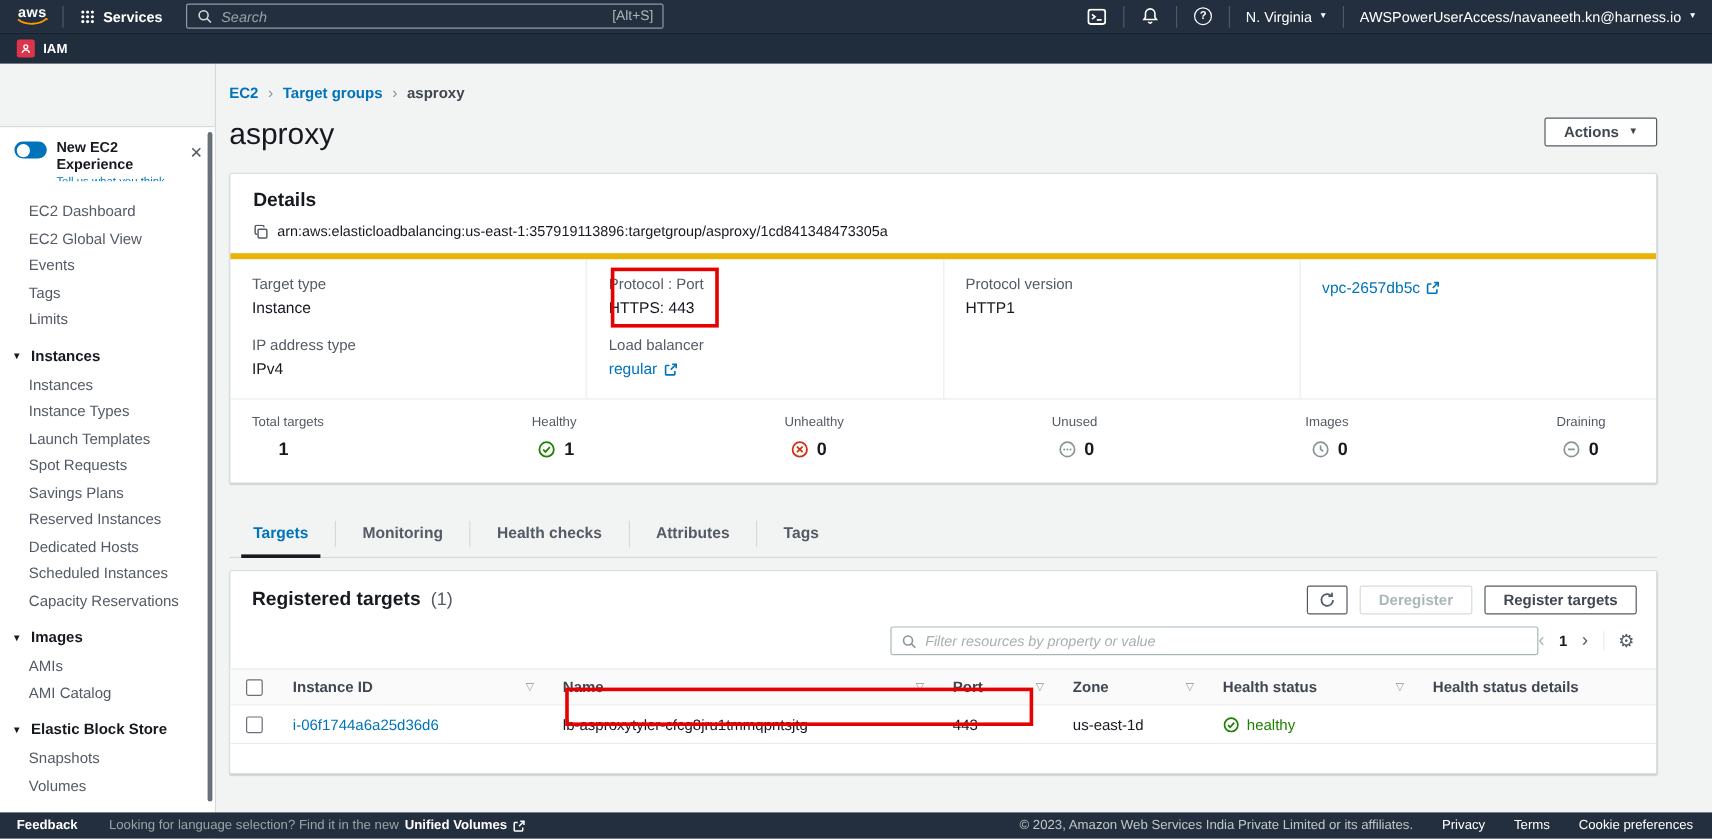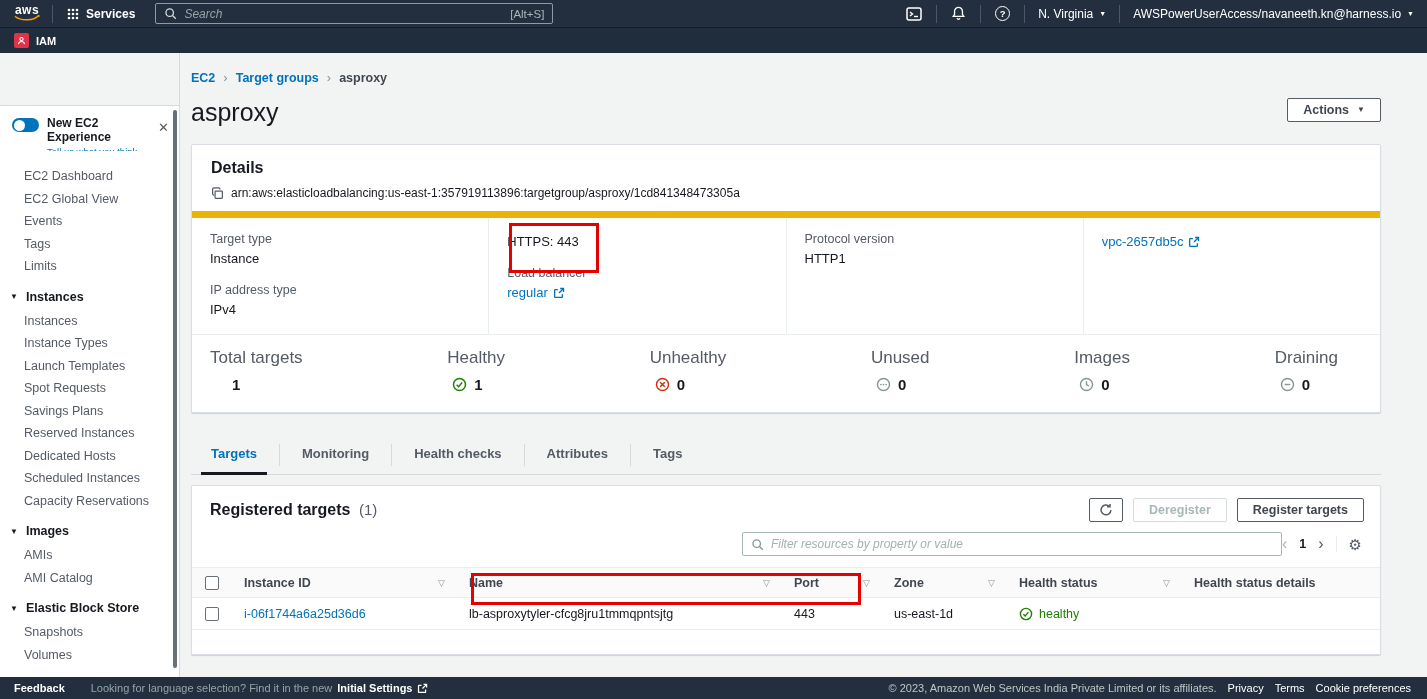--- a/index.html
+++ b/index.html
@@ -72,29 +72,29 @@
     display:inline-flex; align-items:center; gap:8px; }
   .btn.disabled { border-color:#d5dbdb; color:#aab7b8; cursor:default; }
   .btn.icon-only { padding:4px 9px; }
   
   .card { background:#fff; border:1px solid #d8dee4; border-radius:2px; box-shadow:0 1px 1px rgba(0,28,36,.15); }
   .details-card { margin-top:17px; }
   .details-head { padding:14px 19px 11px 19px; }
   .details-title { font-size:16px; font-weight:bold; color:#16191f; }
   .arn-row { margin-top:9px; display:flex; align-items:center; gap:7px; font-size:12px; color:#16191f; }
   .copy-icon { cursor:pointer; display:flex; }
-  .details-grid { border-top:7px solid #eab308; display:flex;justify-content:space-between; }
+  .details-grid { border-top:5px solid #eab308; display:flex;justify-content:space-between; }
   .dcol { flex:1; padding:13px 18px 16px 18px; }
   .dcol + .dcol { border-left:1px solid #eaeded; }
   .field + .field { margin-top:15px; }
   .f-label { font-size:12.5px; color:#545b64; line-height:17px; }
   .f-value { font-size:13px; color:#16191f; line-height:17px; margin-top:2px; }
   .f-link { color:#0073bb; cursor:pointer; display:inline-flex; align-items:center; gap:5px; }
   .stats-row { border-top:1px solid #eaeded; display:flex; justify-content:space-between; padding:13px 42px 19px 18px; }
-  .stat .s-label { font-size:17px; color:#545b64; }
+  .stat .s-label { font-size:11px; color:#545b64; }
   .stat .s-value { margin-top:8px; display:flex; align-items:center; gap:7px;
     font-size:15px; font-weight:bold; color:#16191f; margin-left:5px; }
   .stat .s-value.plain { margin-left:22px; }
   .s-green { color:#1d8102; }
   .s-red { color:#d13212; }
   
   .tabs { margin-top:25px; display:flex; align-items:stretch; border-bottom:1px solid #d5dbdb; height:37px; padding-left:18px; }
   .tab { font-size:13px; font-weight:bold; color:#545b64; padding:8px 0 0 0; width:auto; cursor:pointer; position:relative; }
   .tab-inner { padding:0 2px; }
   .tab.active { color:#0073bb; }
@@ -136,21 +136,21 @@
   .checkbox { width:14px; height:14px; border:1.5px solid #687078; border-radius:2px; background:#fff; cursor:pointer; }
   .link { color:#0073bb; cursor:pointer; }
   .health-ok { display:flex; align-items:center; gap:6px; color:#1d8102; font-size:12.5px; }
   .tbl-bottom-pad { height:24px; background:#fff; }
   
   .footer { position:absolute; left:0; top:677px; width:1427px; height:22px; background:#232f3e;
     display:flex; align-items:center; color:#d5dbdb; font-size:11px; z-index:10; }
   .ft-feedback { color:#fff; font-weight:bold; padding:0 26px 0 14px; cursor:pointer; }
   .ft-lang { color:#95a5a6; display:flex; gap:5px; align-items:center; }
   .ft-lang b { color:#fff; cursor:pointer; display:inline-flex; align-items:center; gap:4px; }
-  .ft-right { margin-left:auto; display:flex; align-items:center; gap:11px; padding-right:16px; }
+  .ft-right { margin-left:auto; display:flex; align-items:center; gap:24px; padding-right:16px; }
   .ft-copy { color:#bfc6c6; }
   .ft-link { color:#fff; cursor:pointer; }
   
   .annot { position:absolute; border:3px solid #e60000; z-index:50; pointer-events:none; }
   .annot-1 { left:509px; top:223px; width:90px; height:50px; }
   .annot-2 { left:471px; top:573px; width:390px; height:32px; }
 </style>
 </head>
 <body>
 
@@ -318,20 +318,21 @@
             <div class="f-label">Target type</div>
             <div class="f-value">Instance</div>
           </div>
           <div class="field">
             <div class="f-label">IP address type</div>
             <div class="f-value">IPv4</div>
           </div>
         </div>
         <div class="dcol">
           <div class="field">
+            <div class="f-label">Protocol : Port</div>
             <div class="f-value">HTTPS: 443</div>
           </div>
           <div class="field">
             <div class="f-label">Load balancer</div>
             <div class="f-value"><span class="f-link">
               <span>regular</span>
               <svg width="12" height="12" viewBox="0 0 16 16">
                     <path d="M6.5 3.5H3a.8.8 0 0 0-.8.8V13a.8.8 0 0 0 .8.8h8.7a.8.8 0 0 0 .8-.8V9.5" fill="none" stroke="#0073bb" stroke-width="1.8"></path>
                     <path d="M9.5 2h4.5v4.5" fill="none" stroke="#0073bb" stroke-width="1.8"></path>
                     <path d="M14 2L8 8" stroke="#0073bb" stroke-width="1.8"></path>
@@ -534,21 +535,21 @@
     </div>
 
   </div>
 </div>
 
 <div class="footer">
   <span class="ft-feedback">Feedback</span>
   <span class="ft-lang">
     <span>Looking for language selection? Find it in the new</span>
     <b>
-      <span>Initial Settings</span>
+      <span>Unified Volumes</span>
       <svg width="11" height="11" viewBox="0 0 16 16">
           <path d="M6.5 3.5H3a.8.8 0 0 0-.8.8V13a.8.8 0 0 0 .8.8h8.7a.8.8 0 0 0 .8-.8V9.5" fill="none" stroke="#fff" stroke-width="1.8"></path>
           <path d="M9.5 2h4.5v4.5" fill="none" stroke="#fff" stroke-width="1.8"></path>
           <path d="M14 2L8 8" stroke="#fff" stroke-width="1.8"></path>
         </svg>
     </b>
   </span>
   <span class="ft-right">
     <span class="ft-copy">© 2023, Amazon Web Services India Private Limited or its affiliates.</span>
     <span class="ft-link">Privacy</span>

